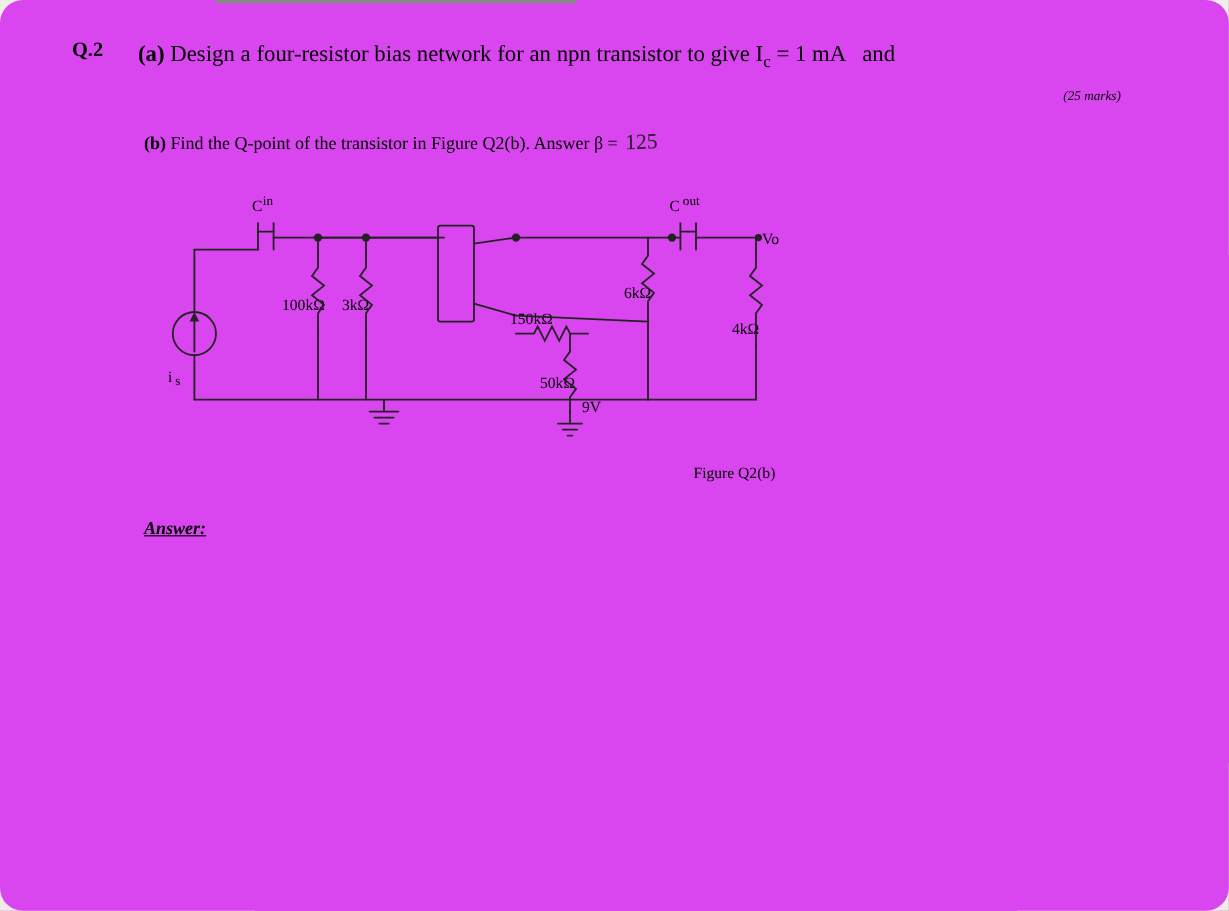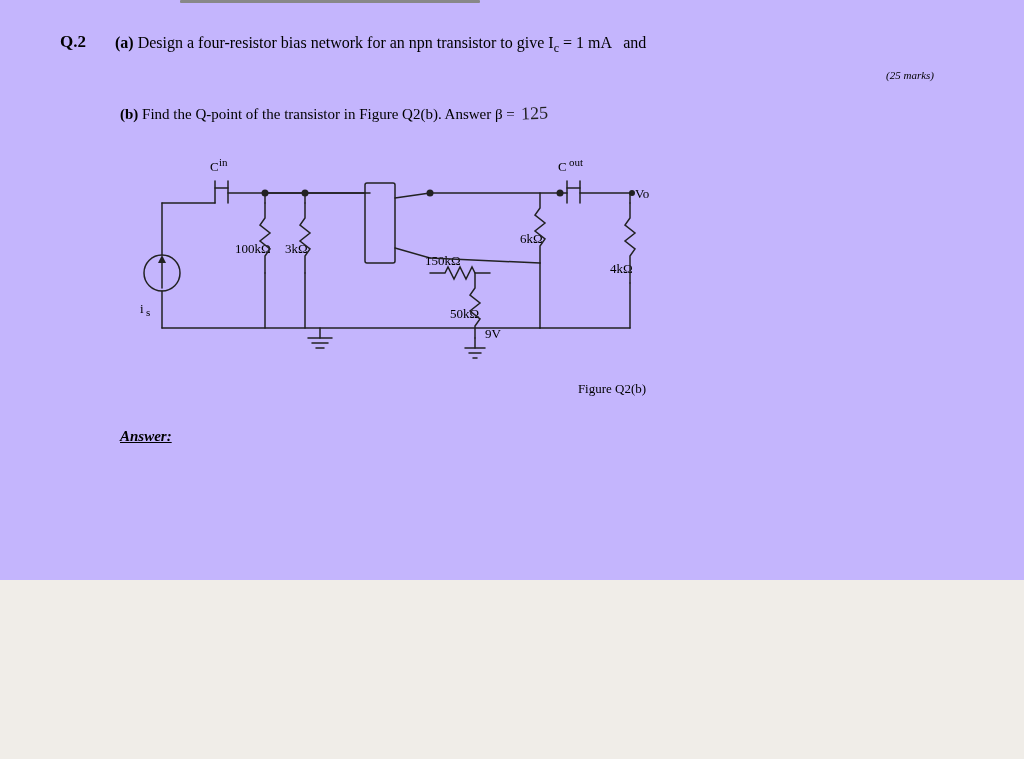--- a/index.html
+++ b/index.html
@@ -5,41 +5,42 @@
     * { margin: 0; padding: 0; box-sizing: border-box; }
     body {
       background: #f0ede8;
       font-family: 'Times New Roman', Times, serif;
       width: 1024px;
       height: 759px;
       overflow: hidden;
       position: relative;
     }
     .page {
-      background: #c4b5fd;
+      background: #d946ef;
       width: 1024px;
-      height: 580px;
+      height: 759px;
       position: relative;
       padding: 30px 60px;
+      border-radius: 19px;
     }
 
     
     .question-block {
       display: flex;
       align-items: flex-start;
       margin-bottom: 10px;
     }
     .q-number {
       font-size: 17px;
       font-weight: bold;
       min-width: 55px;
       padding-top: 2px;
     }
     .q-content {
-      font-size: 16px;
+      font-size: 19px;
       line-height: 1.65;
       text-align: center;
     }
     .q-content .part-a {
       font-weight: bold;
     }
     sub, sup {
       font-size: 0.75em;
     }
 

